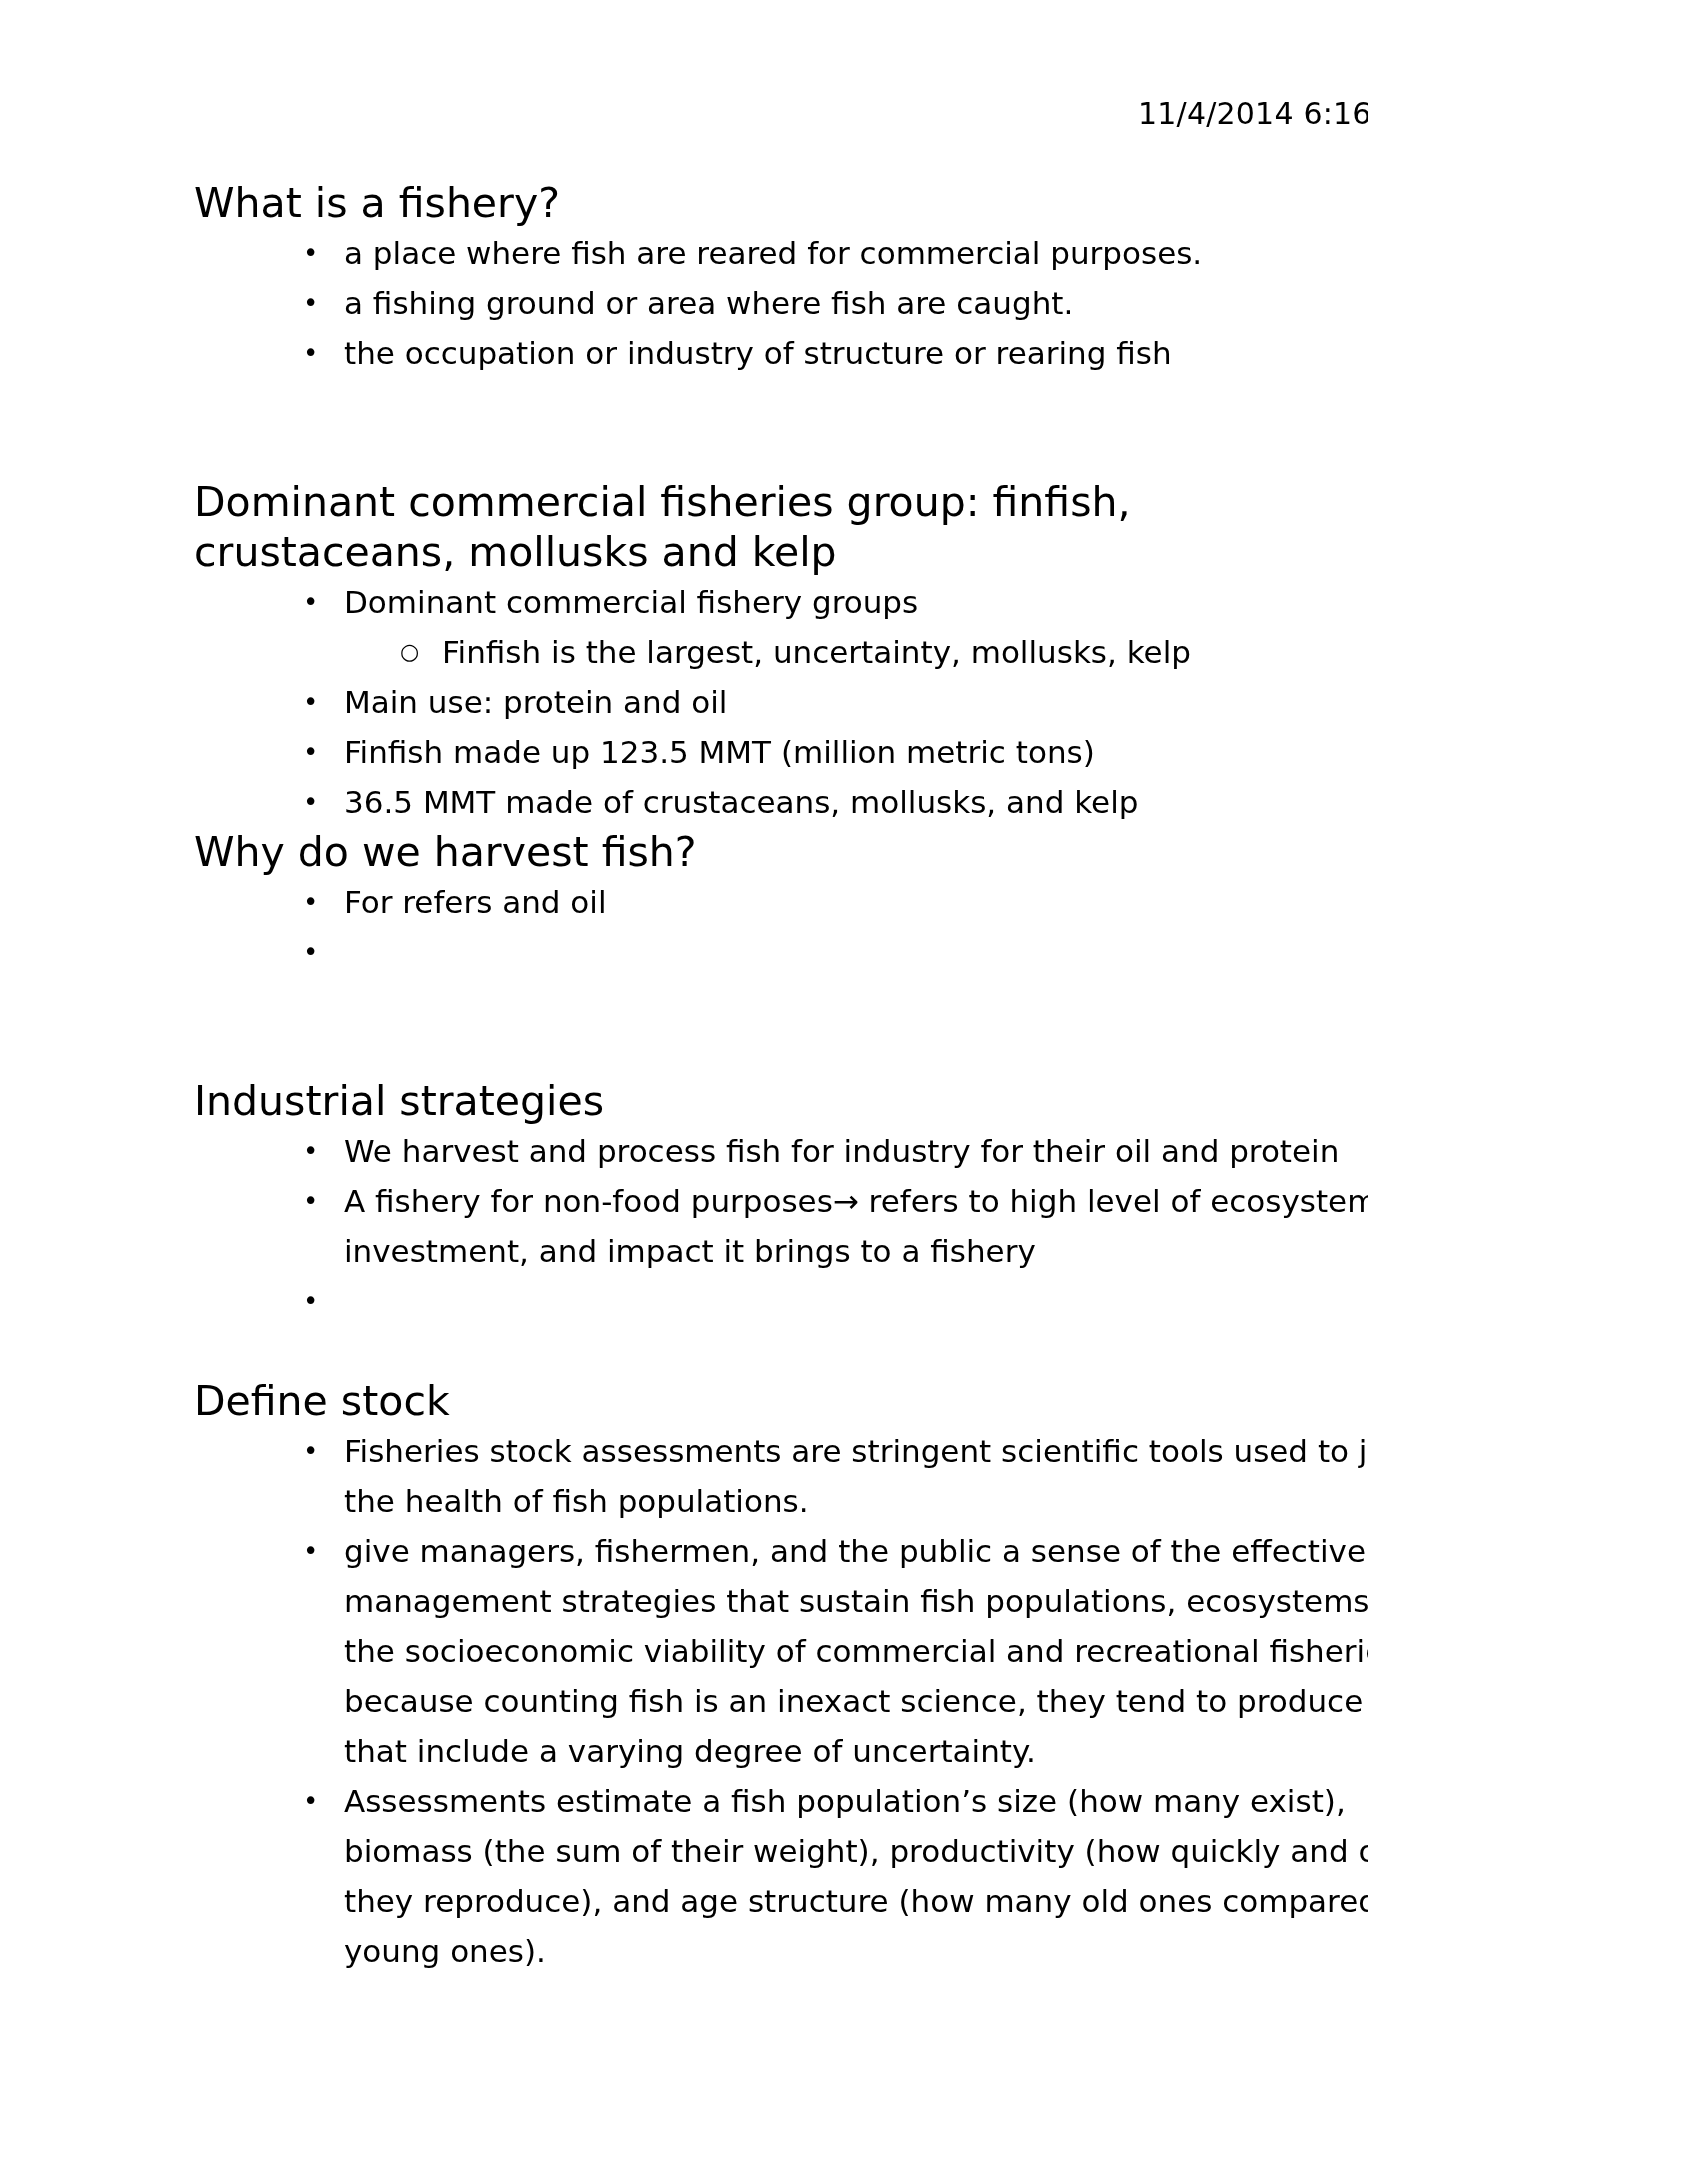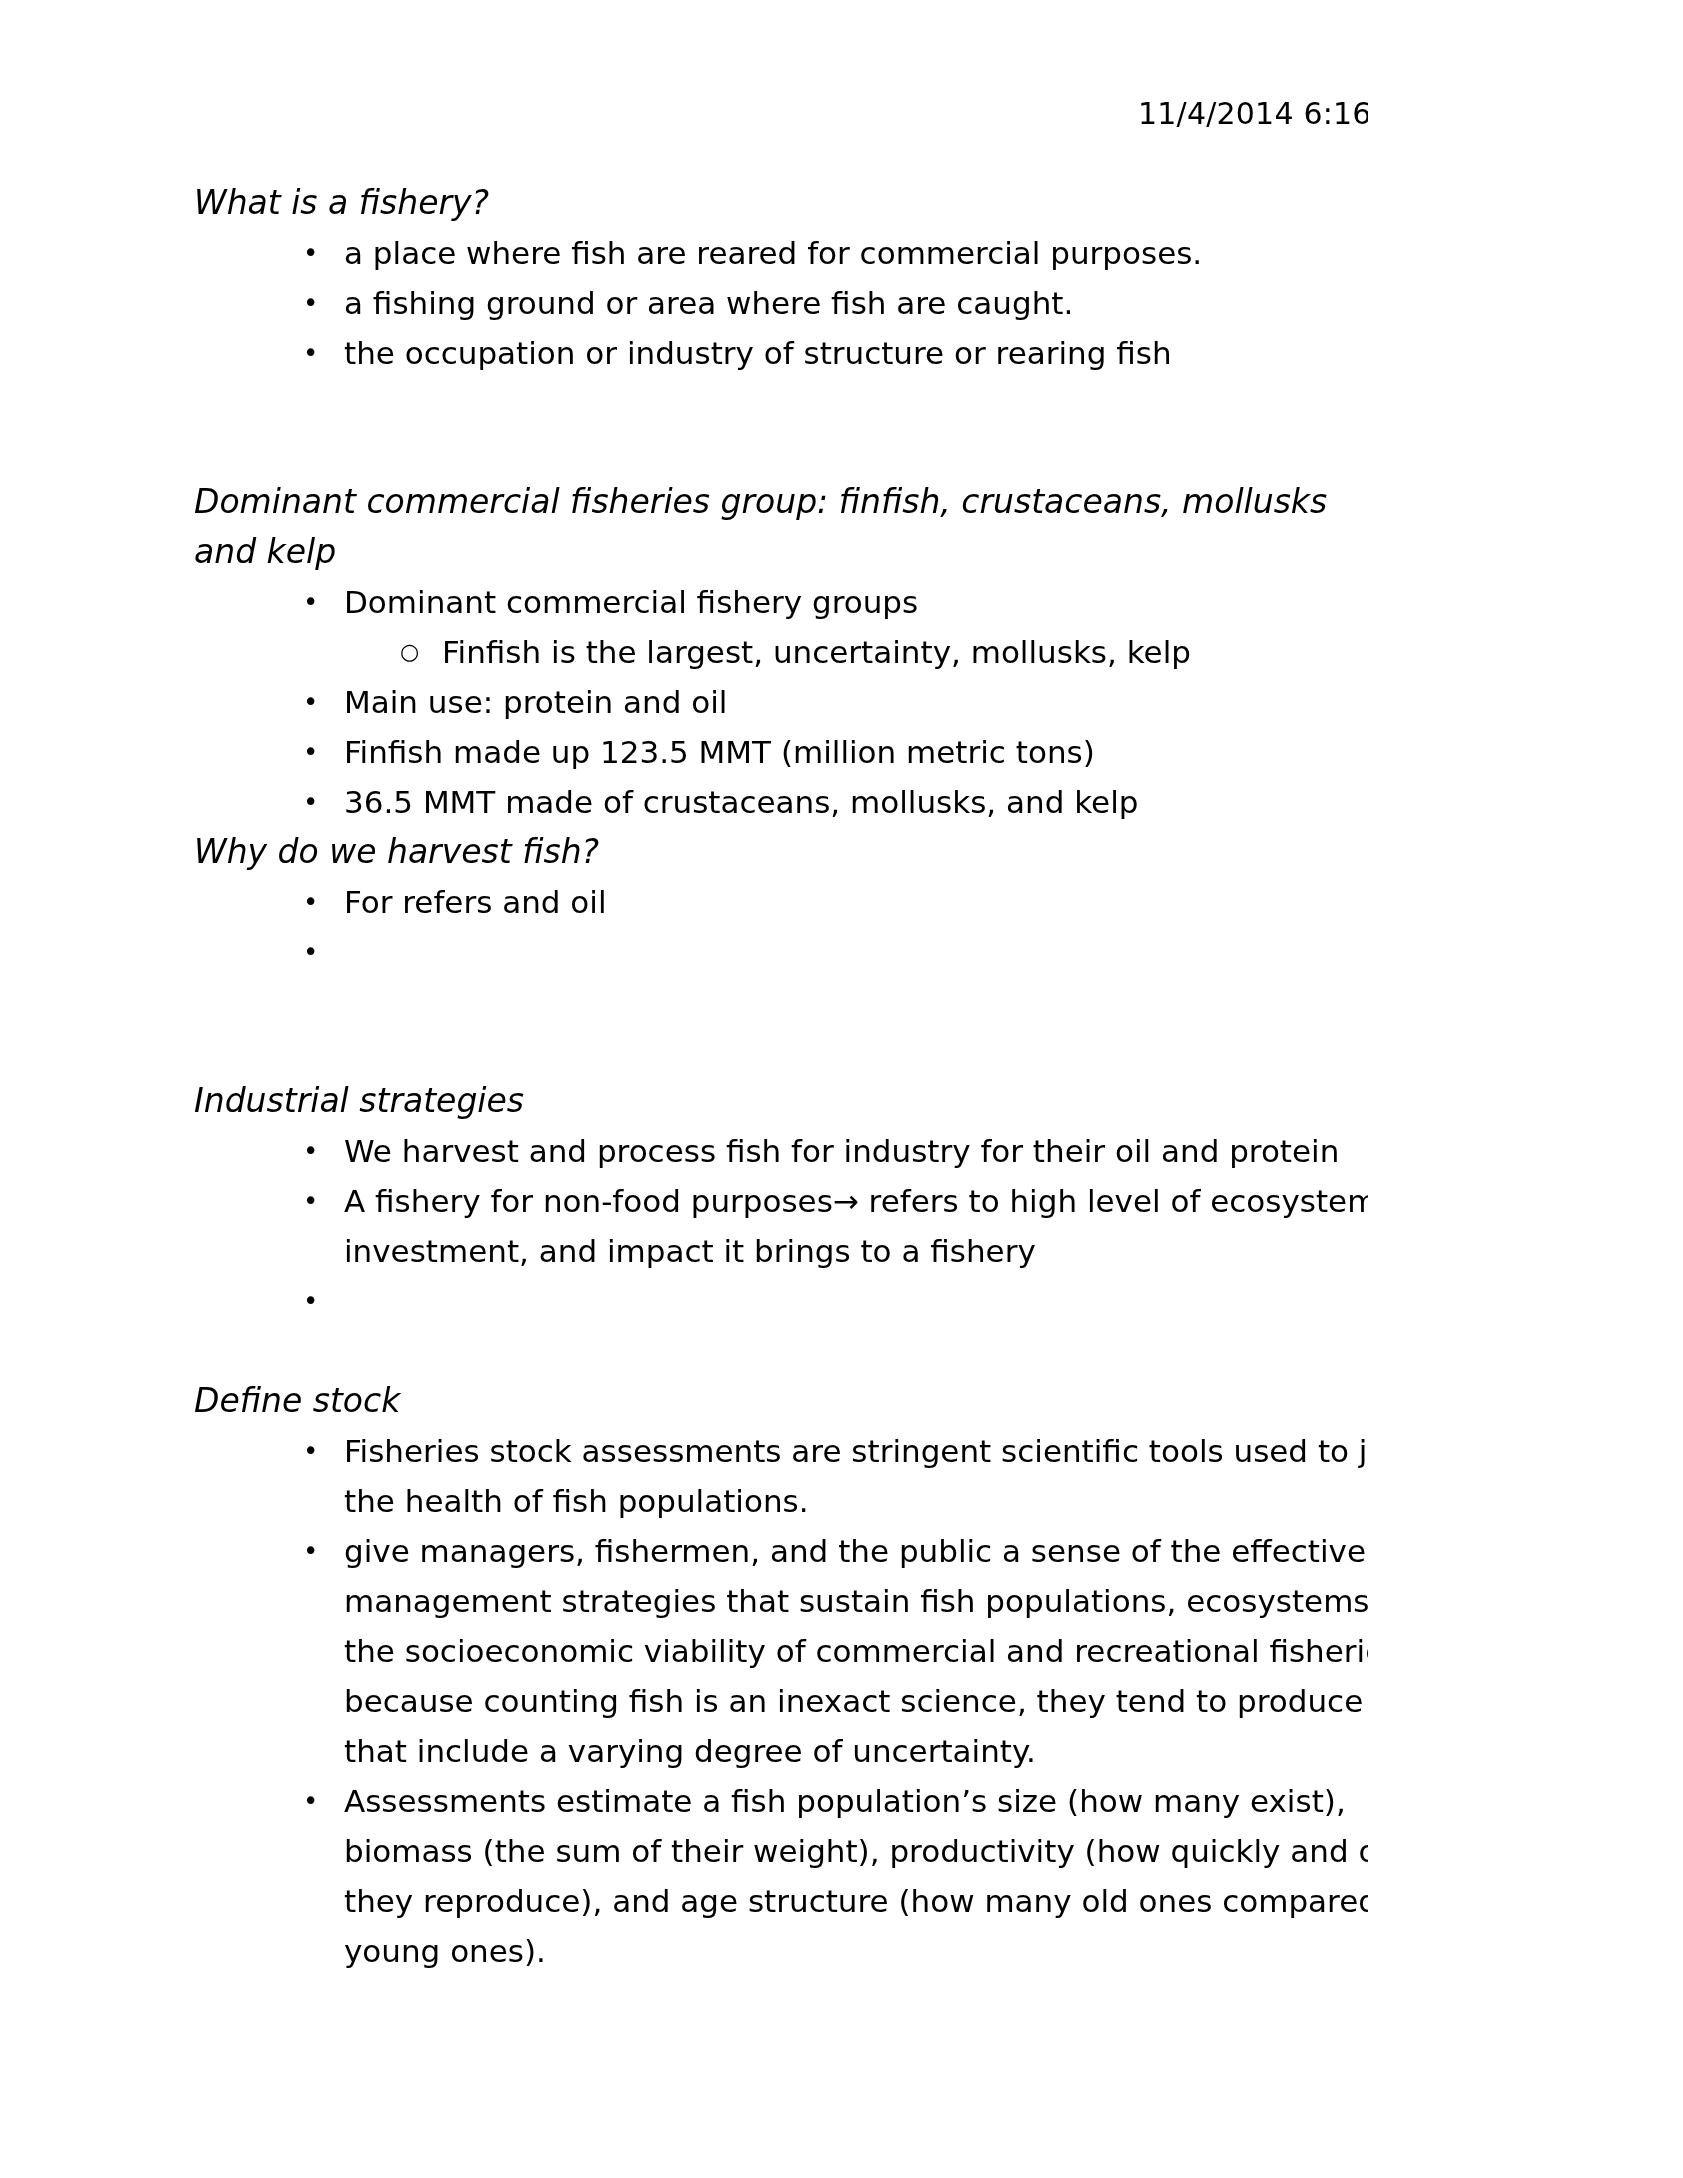--- a/index.html
+++ b/index.html
@@ -32,26 +32,25 @@
   
   .doc-body {
     position: absolute;
     top: 178px;
     left: 194px;
     width: 1287px;
   }
 
   
   .p0 {
-    font-size: 33px;
+    font-size: 41px;
     line-height: 50px;
     margin: 0;
     padding: 0;
     max-width: 1168px;
-    font-style: italic;
   }
 
   
   .spacer { height: 50px; }
   .spacer-2 { height: 99px; }
 
   
   .li1 {
     position: relative;
     font-size: 31px;

